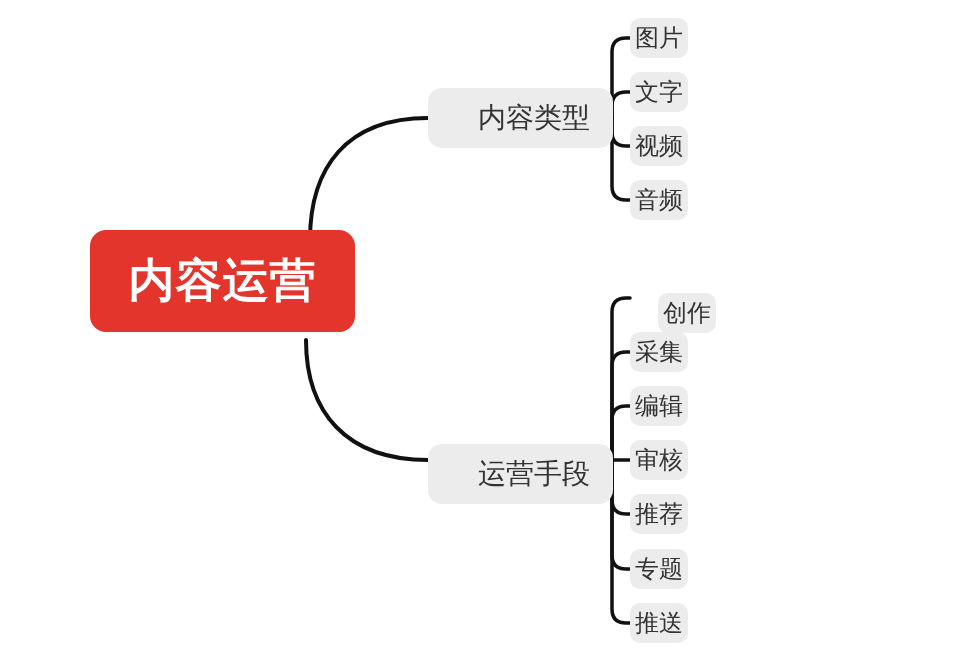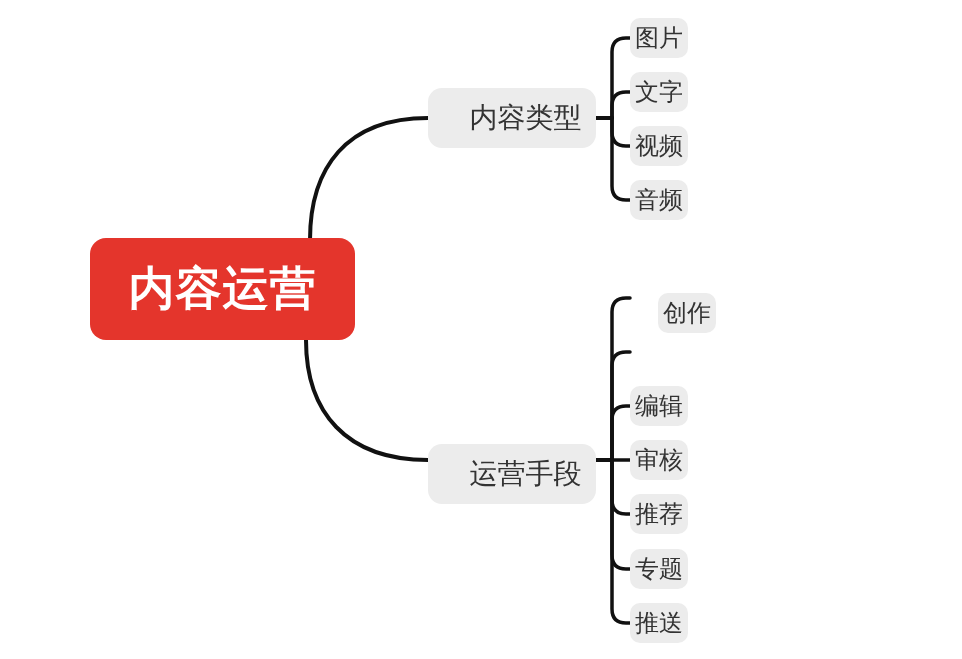--- a/index.html
+++ b/index.html
@@ -26,32 +26,32 @@
     position: absolute;
     box-sizing: border-box;
     display: flex;
     align-items: center;
     justify-content: center;
     white-space: nowrap;
     cursor: default;
   }
   .root-node {
     left: 90px;
-    top: 238px;
+    top: 230px;
     width: 265px;
     height: 102px;
     background: #e4352c;
     border-radius: 16px;
     color: #ffffff;
     font-size: 46px;
     font-weight: bold;
     letter-spacing: 1px;
   }
   .branch-node {
-    width: 168px;
+    width: 185px;
     height: 60px;
     background: #ececec;
     border-radius: 14px;
     color: #333333;
     font-size: 28px;
     padding-left: 27px;
   }
   .branch-1 { left: 428px; top: 88px; }
   .branch-2 { left: 428px; top: 444px; }
   .leaf-node {
@@ -113,19 +113,20 @@
 
   <div class="node branch-node branch-1">内容类型</div>
   <div class="node branch-node branch-2">运营手段</div>
 
   <div class="node leaf-node c1-0">图片</div>
   <div class="node leaf-node c1-1">文字</div>
   <div class="node leaf-node c1-3">音频</div>
   <div class="node leaf-node c1-2">视频</div>
 
   <div class="node leaf-node c2-0">创作</div>
+  <div class="node leaf-node c2-1">采集</div>
   <div class="node leaf-node c2-2">编辑</div>
   <div class="node leaf-node c2-4">推荐</div>
   <div class="node leaf-node c2-3">审核</div>
   <div class="node leaf-node c2-5">专题</div>
   <div class="node leaf-node c2-6">推送</div>
 
 </div>
 
 </body></html>

